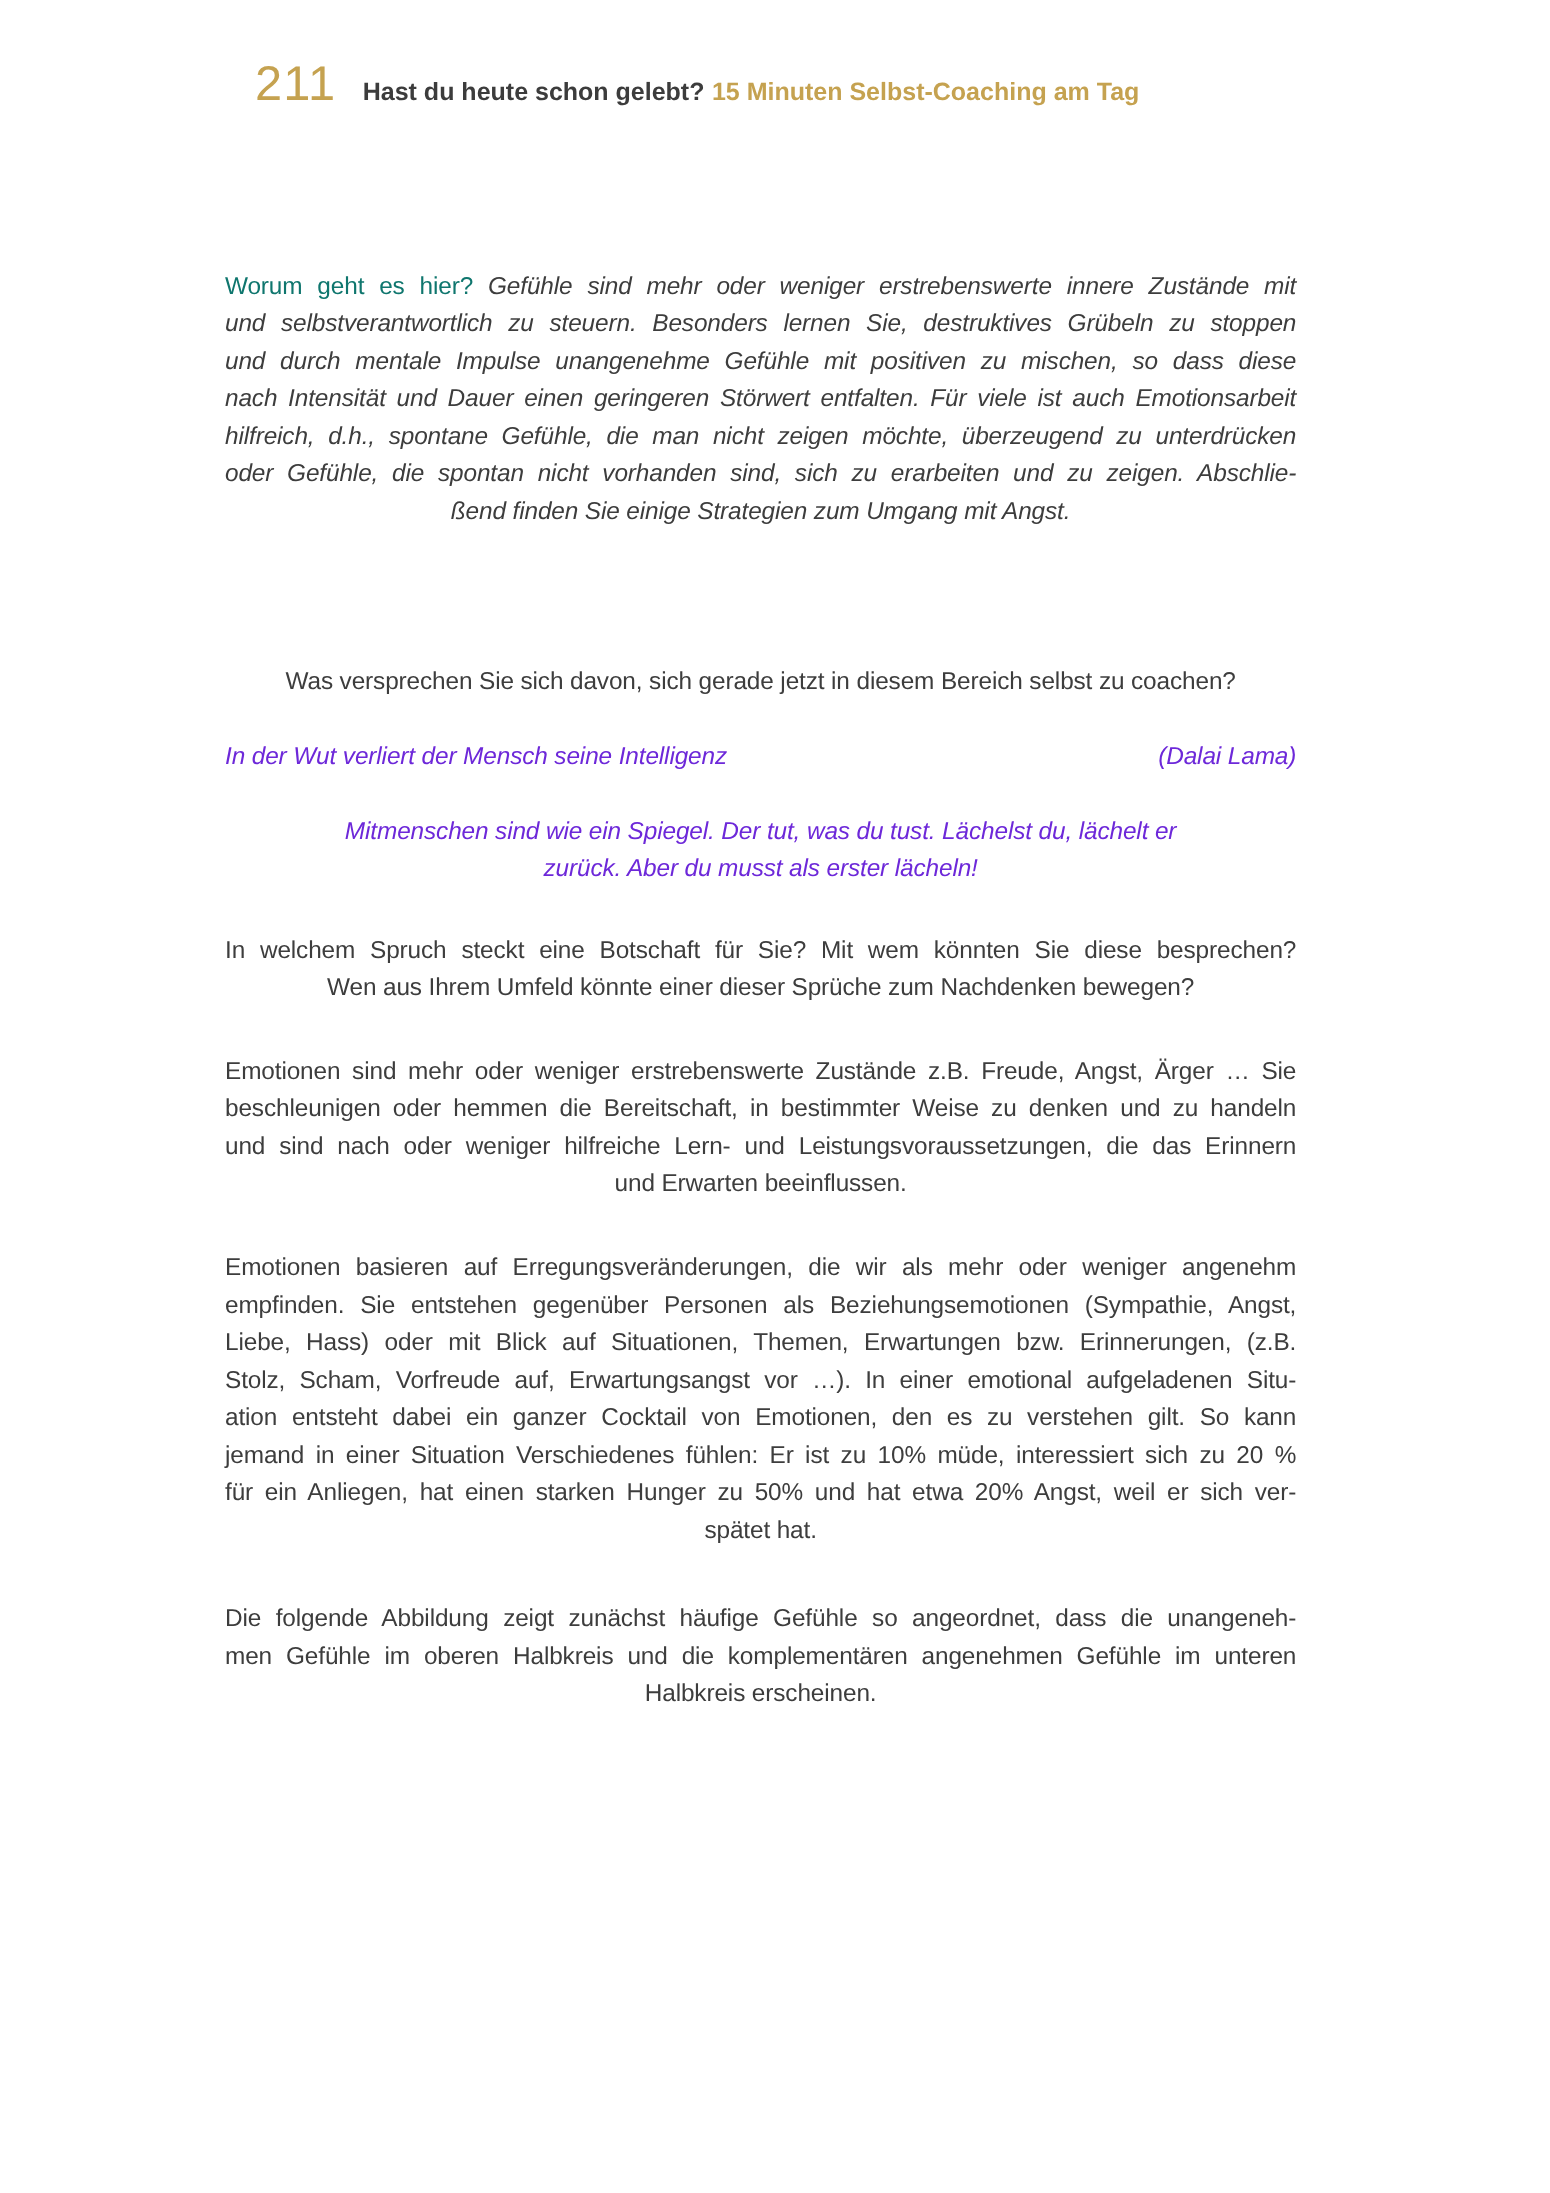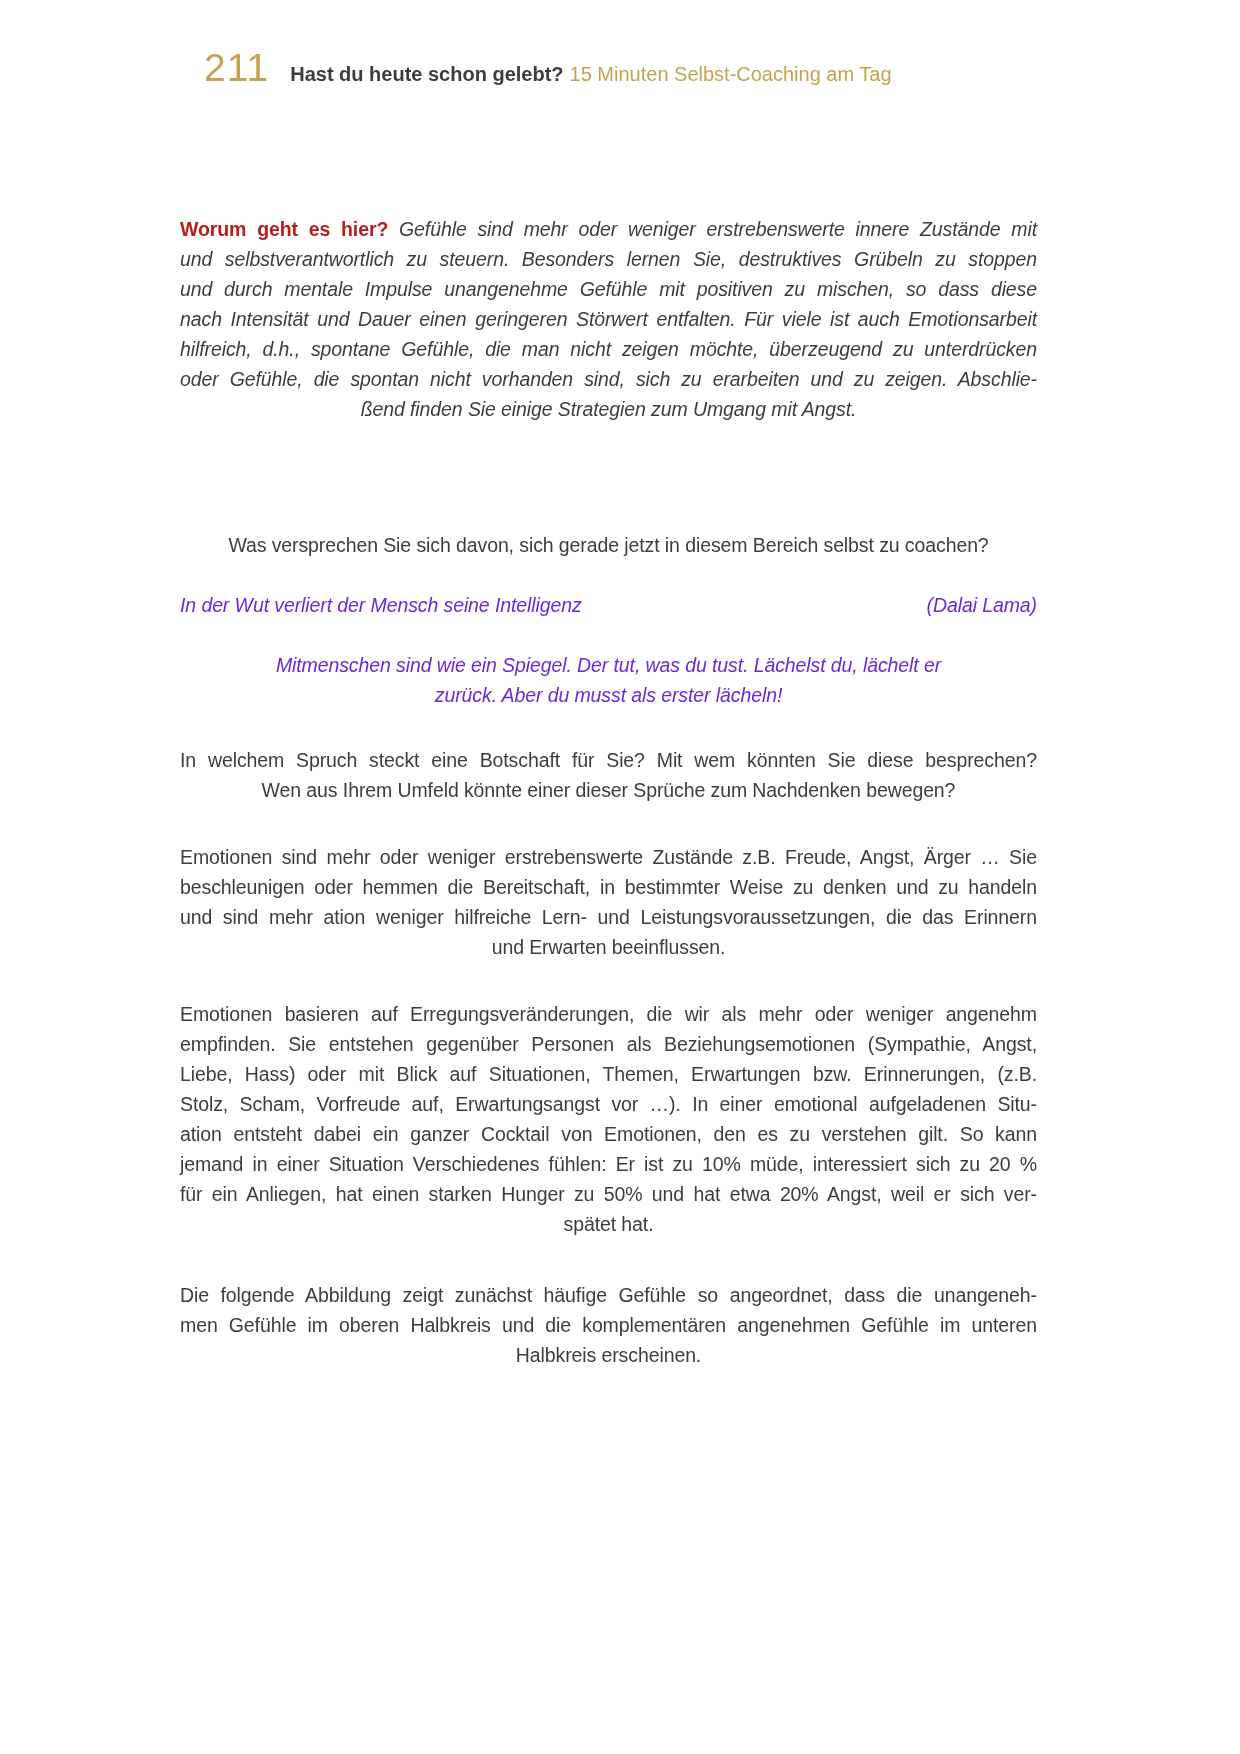--- a/index.html
+++ b/index.html
@@ -3,30 +3,30 @@
 <meta charset="utf-8">
 <style>
   html,body{margin:0;padding:0;}
   body{background:#ffffff;font-family:"Liberation Sans","DejaVu Sans",sans-serif;}
   .page{position:relative;width:1240px;height:1754px;background:#ffffff;overflow:hidden;}
 
   
   .pagehead{position:absolute;top:48px;left:204px;display:flex;align-items:baseline;white-space:nowrap;}
   .pagenum{font-size:39px;line-height:1;color:#c5a250;font-weight:400;letter-spacing:1px;}
   .runhead{margin:0 0 0 21px;font-size:20px;font-weight:700;color:#3c3c3c;letter-spacing:0;}
-  .runhead .sub{color:#c5a250;font-weight:400;margin-left:6px;}
+  .runhead .sub{color:#c5a250;font-weight:700;margin-left:6px;}
 
   
   .content{position:absolute;left:180px;top:0;width:857px;height:1754px;}
   .para{position:absolute;left:0;right:0;}
   .line{font-size:19.5px;line-height:30px;color:#3d3d3d;letter-spacing:-0.1px;}
   .line.j{text-align:justify;text-align-last:justify;}
   .line.l{text-align:center;}
   .italic{font-style:italic;}
-  .lead{font-style:normal;font-weight:700;color:#b91c1c;}
+  .lead{font-style:normal;font-weight:400;color:#0f766e;}
   .quote .line{color:#6d28d9;font-style:italic;}
   .quoterow{display:flex;justify-content:space-between;}
   .quoterow .attr{white-space:nowrap;}
 </style>
 </head>
 <body>
 
 <div class="page">
 
   <header class="pagehead">
@@ -63,21 +63,21 @@
     </section>
 
     <section class="para" style="top:745px">
       <div class="line j">In welchem Spruch steckt eine Botschaft für Sie? Mit wem könnten Sie diese besprechen?</div>
       <div class="line l">Wen aus Ihrem Umfeld könnte einer dieser Sprüche zum Nachdenken bewegen?</div>
     </section>
 
     <section class="para" style="top:842px">
       <div class="line j">Emotionen sind mehr oder weniger erstrebenswerte Zustände z.B. Freude, Angst, Ärger … Sie</div>
       <div class="line j">beschleunigen oder hemmen die Bereitschaft, in bestimmter Weise zu denken und zu handeln</div>
-      <div class="line j">und sind mehr ation weniger hilfreiche Lern- und Leistungsvoraussetzungen, die das Erinnern</div>
+      <div class="line j">und sind nach oder weniger hilfreiche Lern- und Leistungsvoraussetzungen, die das Erinnern</div>
       <div class="line l">und Erwarten beeinflussen.</div>
     </section>
 
     <section class="para" style="top:999px">
       <div class="line j">Emotionen basieren auf Erregungsveränderungen, die wir als mehr oder weniger angenehm</div>
       <div class="line j">empfinden. Sie entstehen gegenüber Personen als Beziehungsemotionen (Sympathie, Angst,</div>
       <div class="line j">Liebe, Hass) oder mit Blick auf Situationen, Themen, Erwartungen bzw. Erinnerungen, (z.B.</div>
       <div class="line j">Stolz, Scham, Vorfreude auf, Erwartungsangst vor …). In einer emotional aufgeladenen Situ-</div>
       <div class="line j">ation entsteht dabei ein ganzer Cocktail von Emotionen, den es zu verstehen gilt. So kann</div>
       <div class="line j">jemand in einer Situation Verschiedenes fühlen: Er ist zu 10% müde, interessiert sich zu 20 %</div>

